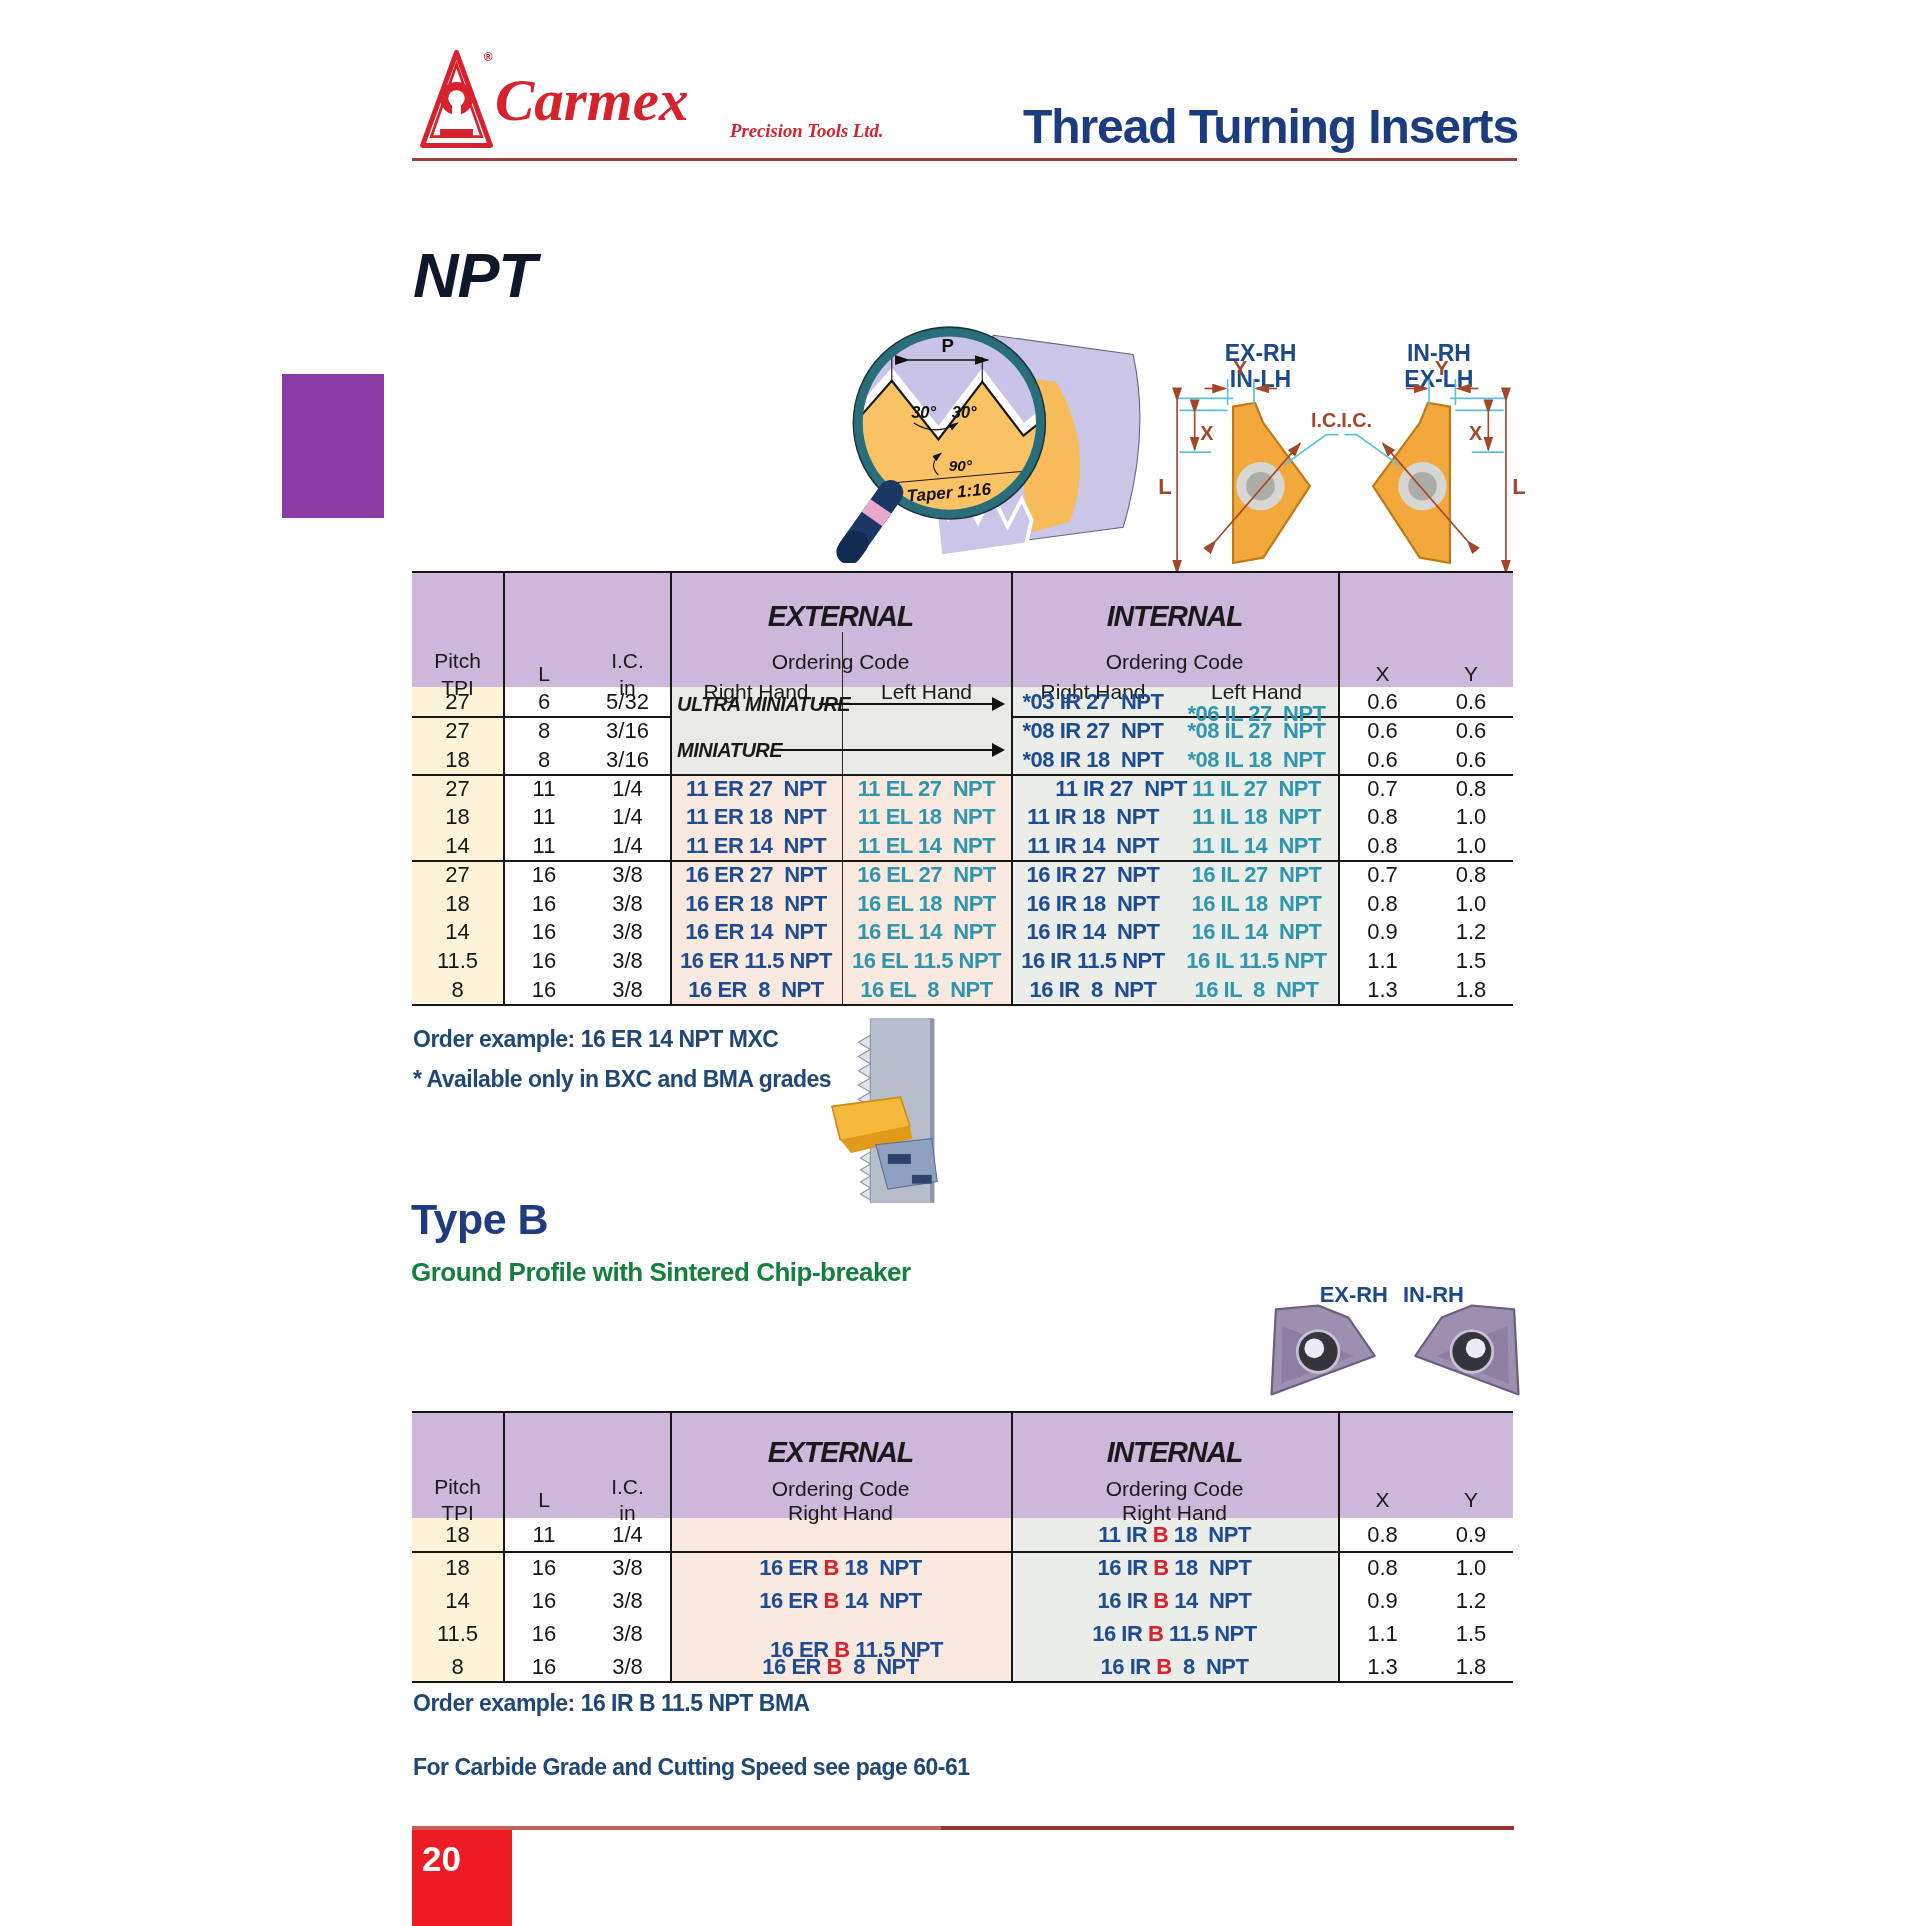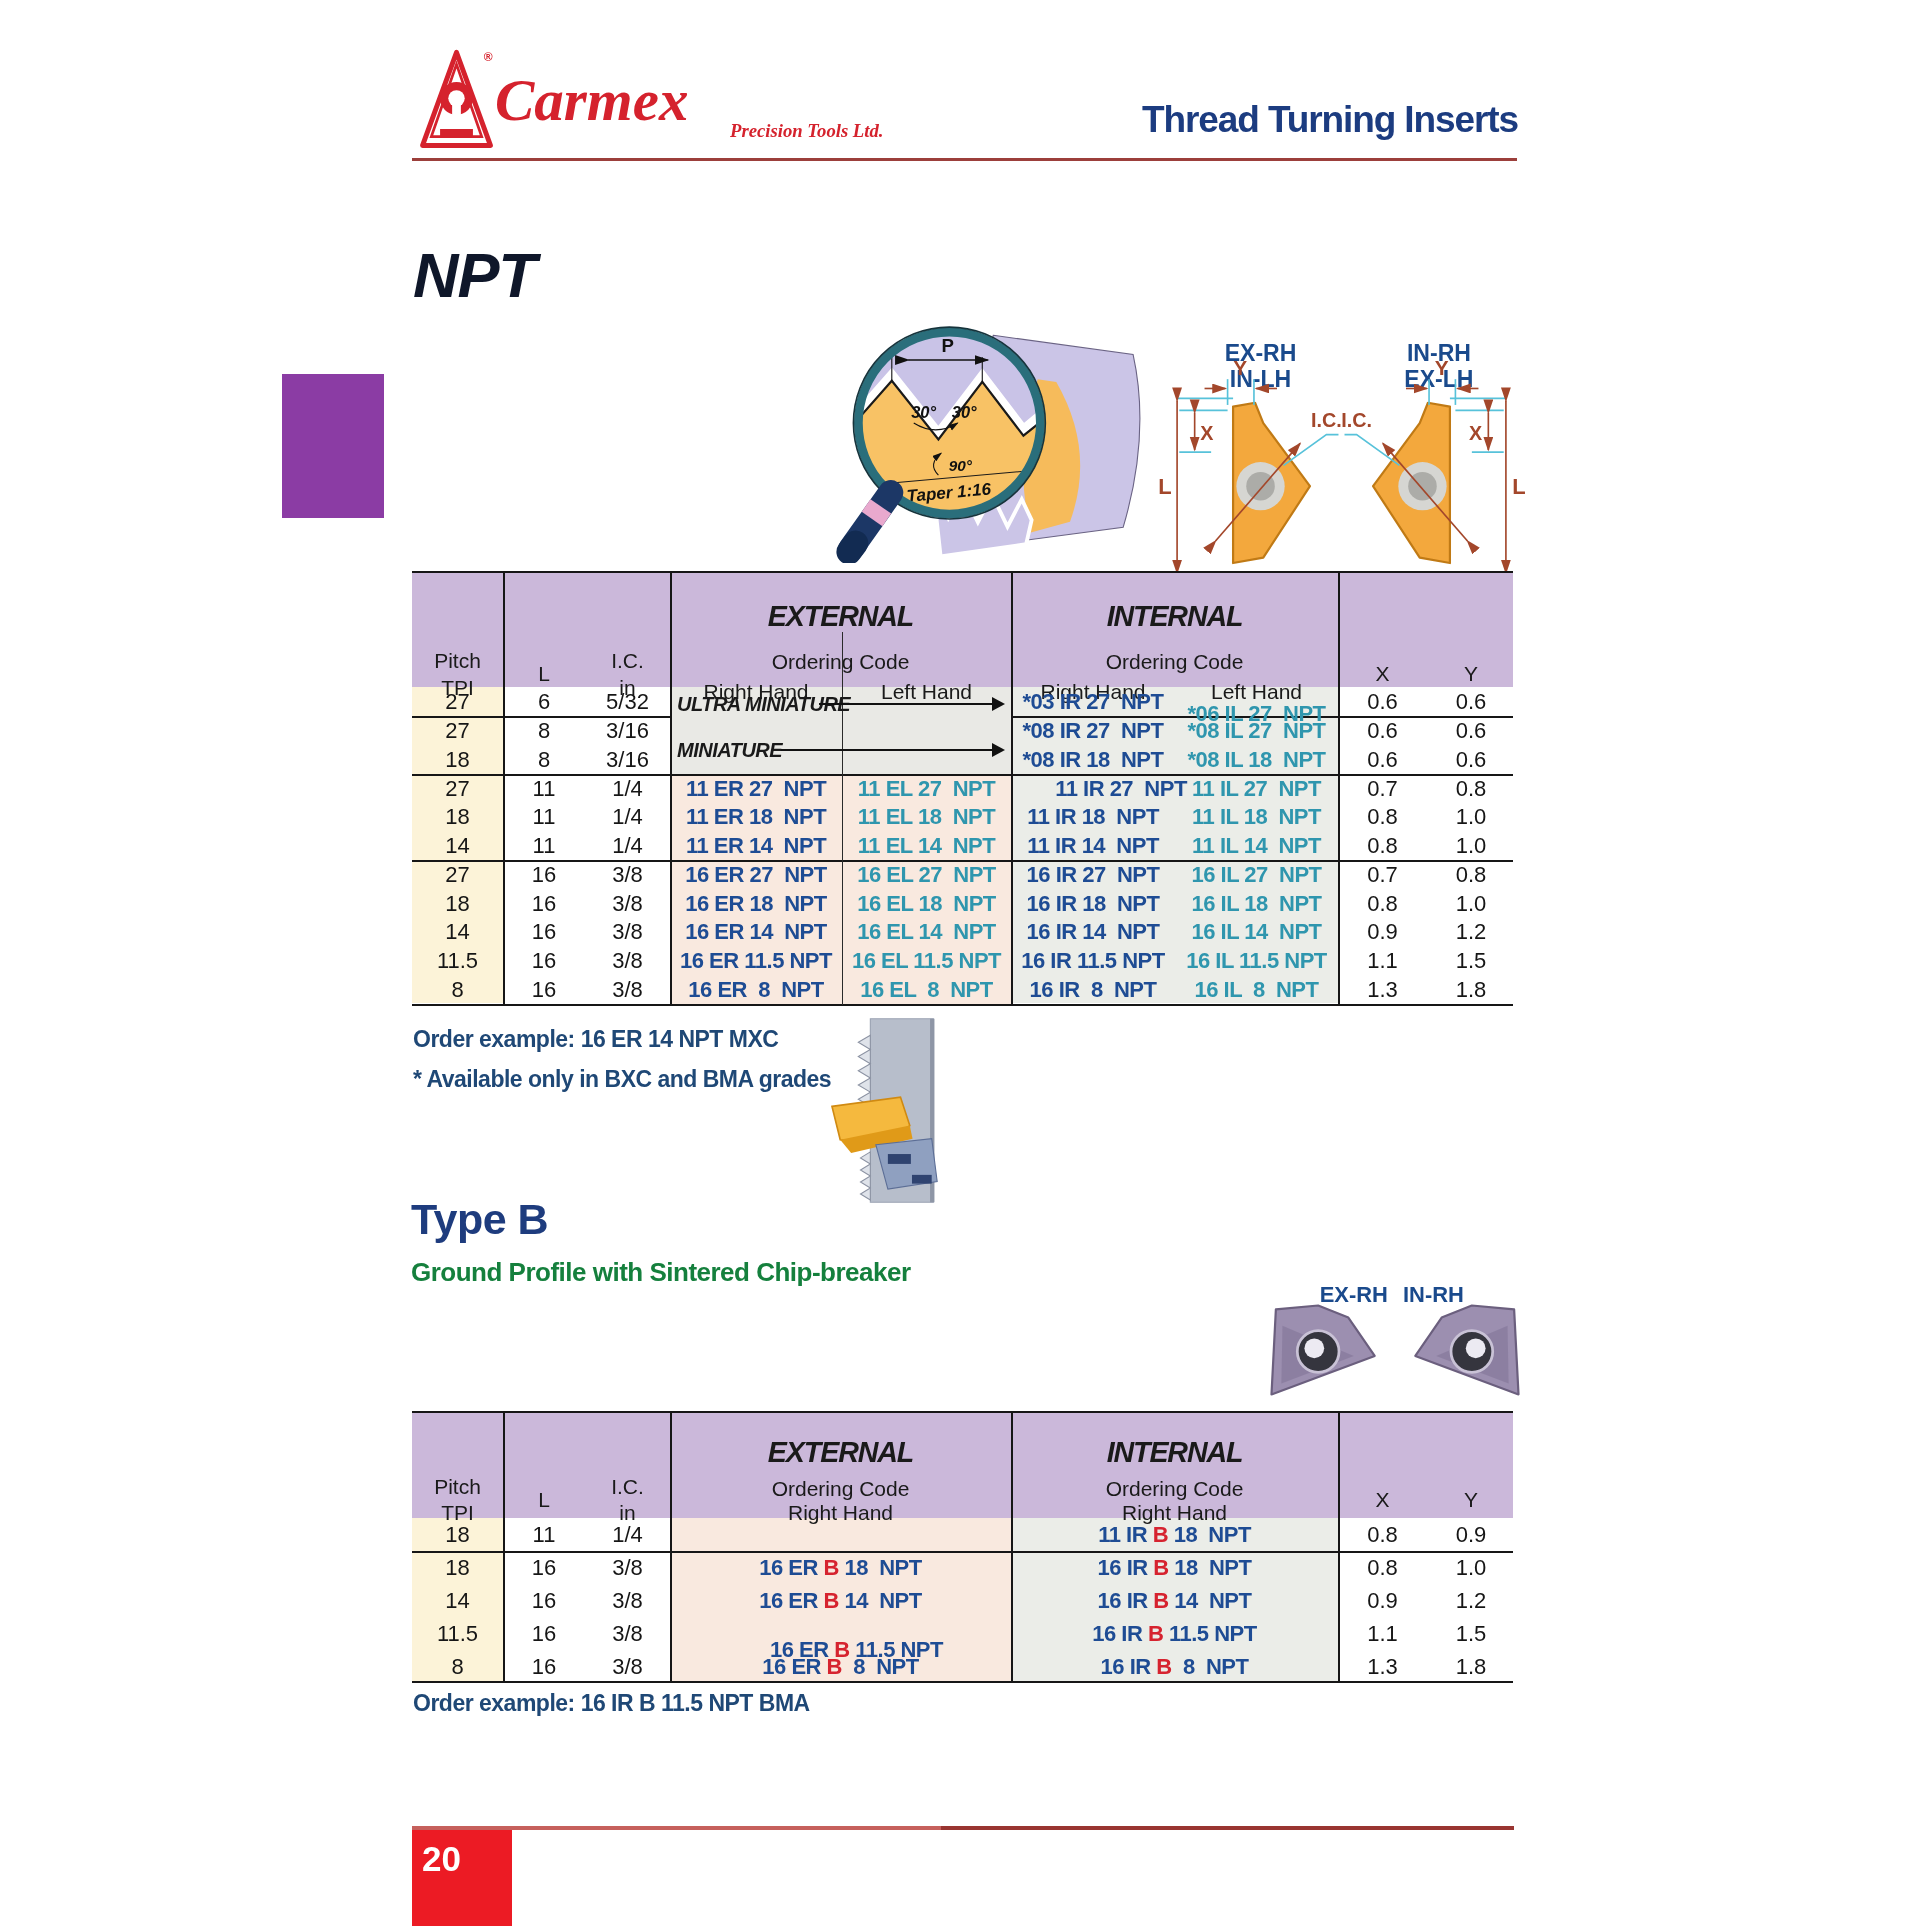--- a/index.html
+++ b/index.html
@@ -4,21 +4,21 @@
 <style>
   html,body{margin:0;padding:0;background:#fff;}
   #page{position:relative;width:1926px;height:1926px;background:#ffffff;overflow:hidden;
         font-family:"Liberation Sans",sans-serif;}
   .abs{position:absolute;}
   
   .brand-name{font-family:"Liberation Serif",serif;font-style:italic;font-weight:bold;
               font-size:59px;color:#D5222D;white-space:nowrap;}
   .brand-sub{font-family:"Liberation Serif",serif;font-style:italic;font-weight:bold;
              font-size:18.7px;color:#D5222D;white-space:nowrap;}
-  .page-title{font-size:37px;font-weight:bold;color:#1C3C80;letter-spacing:-1.1px;white-space:nowrap;
+  .page-title{font-size:48px;font-weight:bold;color:#1C3C80;letter-spacing:-1.1px;white-space:nowrap;
               text-align:center;}
   .hrule{background:#9C3F3B;height:3.3px;}
   .npt-title{font-size:63px;font-weight:bold;font-style:italic;color:#0f172a;letter-spacing:-1.1px;}
   .purple-square{background:#8B3CA4;}
   
   .tbl{position:absolute;}
   .tbl .bg{position:absolute;}
   .vline{position:absolute;background:#161616;width:2.2px;top:0;}
   .vline-thin{position:absolute;background:#2a2a2a;width:1.1px;}
   .hline{position:absolute;background:#161616;height:2.2px;}
@@ -388,20 +388,21 @@
         <div class="cell " style="left: 91px; width: 82px; top: 239px; height: 33px; line-height: 33px;">16</div>
         <div class="cell " style="left: 173px; width: 85px; top: 239px; height: 33px; line-height: 33px;">3/8</div>
         <div class="cell bcode" style="left: 258px; width: 341px; top: 239px; height: 33px; line-height: 33px;">16 ER <span class="redb">B</span>  8  NPT</div>
         <div class="cell bcode" style="left: 599px; width: 327px; top: 239px; height: 33px; line-height: 33px;">16 IR <span class="redb">B</span>  8  NPT</div>
         <div class="cell " style="left: 926px; width: 89px; top: 239px; height: 33px; line-height: 33px;">1.3</div>
         <div class="cell " style="left: 1016px; width: 86px; top: 239px; height: 33px; line-height: 33px;">1.8</div>
       </div>
   </div>
 
   <span class="abs note" style="left:413px;top:1690px;">Order example: 16 IR B 11.5 NPT BMA</span>
+  <span class="abs note" style="left:413px;top:1754px;">For Carbide Grade and Cutting Speed see page 60-61</span>
 
   <div class="footer-line" style="left:412px;top:1826px;width:1102px;"></div>
   <div class="page-badge" style="left:412px;top:1830px;width:100px;height:96px;">
     <span class="page-num" style="left:10px;top:8.8px;">20</span>
   </div>
 
 </div>
 
 
 </body></html>

